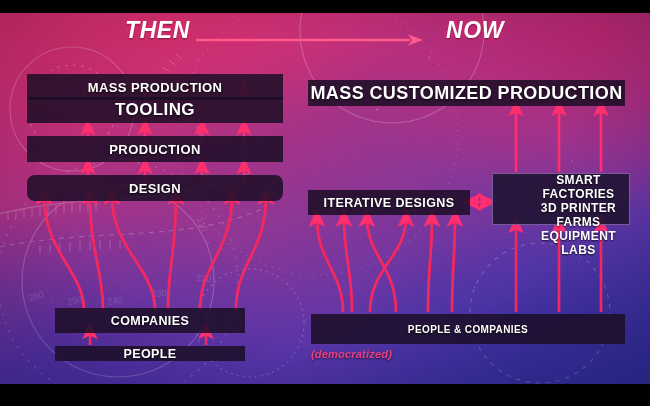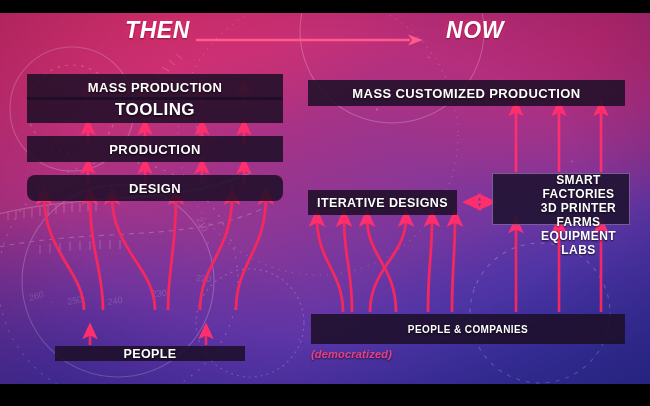--- a/index.html
+++ b/index.html
@@ -194,29 +194,32 @@
   <div class="box" style="left:27px;top:97px;width:256px;height:26px;font-size:17px;">
     <span>TOOLING</span>
   </div>
   <div class="box" style="left:27px;top:136px;width:256px;height:26px;font-size:13px;">
     <span>PRODUCTION</span>
   </div>
   <div class="box" style="left:27px;top:175px;width:256px;height:26px;font-size:13px;border-radius:8px;">
     <span>DESIGN</span>
   </div>
 
+  <div class="box" style="left:55px;top:308px;width:190px;height:25px;font-size:12.5px;">
+    <span>COMPANIES</span>
+  </div>
   <div class="box" style="left:55px;top:346px;width:190px;height:15px;font-size:12.5px;">
     <span>PEOPLE</span>
   </div>
 
-  <div class="box" style="left:308px;top:80px;width:317px;height:26px;font-size:13px;">
+  <div class="box" style="left:308px;top:80px;width:317px;height:26px;font-size:18px;">
     <span>MASS CUSTOMIZED PRODUCTION</span>
   </div>
 
-  <div class="box" style="left:308px;top:190px;width:149px;height:25px;font-size:12.5px;">
+  <div class="box" style="left:308px;top:190px;width:162px;height:25px;font-size:12.5px;">
     <span>ITERATIVE DESIGNS</span>
   </div>
 
   <div class="box multi" style="left:492px;top:173px;width:138px;height:52px;font-size:12px;">
     <span>SMART FACTORIES</span>
     <span>3D PRINTER FARMS</span>
     <span>EQUIPMENT LABS</span>
   </div>
 
   <div class="box" style="left:311px;top:314px;width:314px;height:30px;font-size:10px;">

